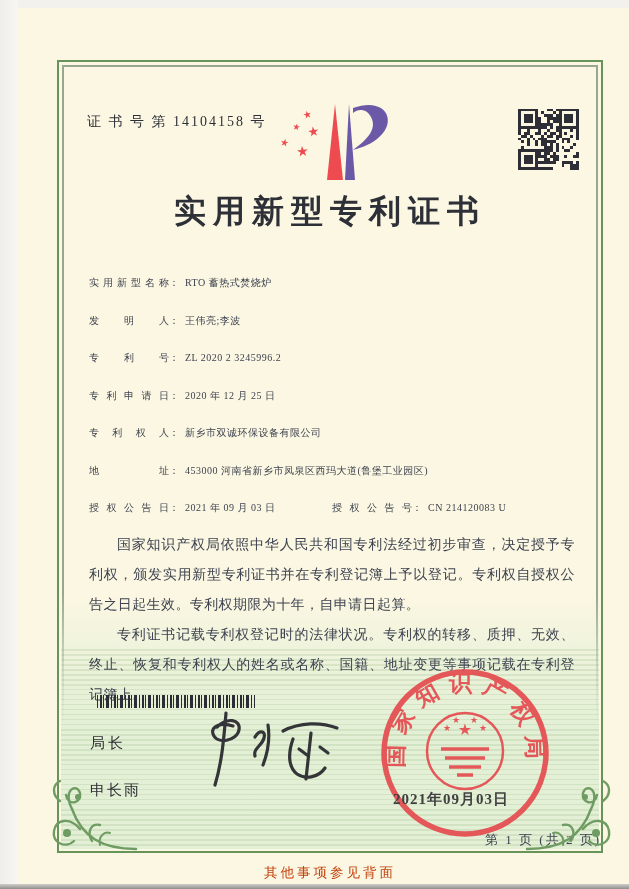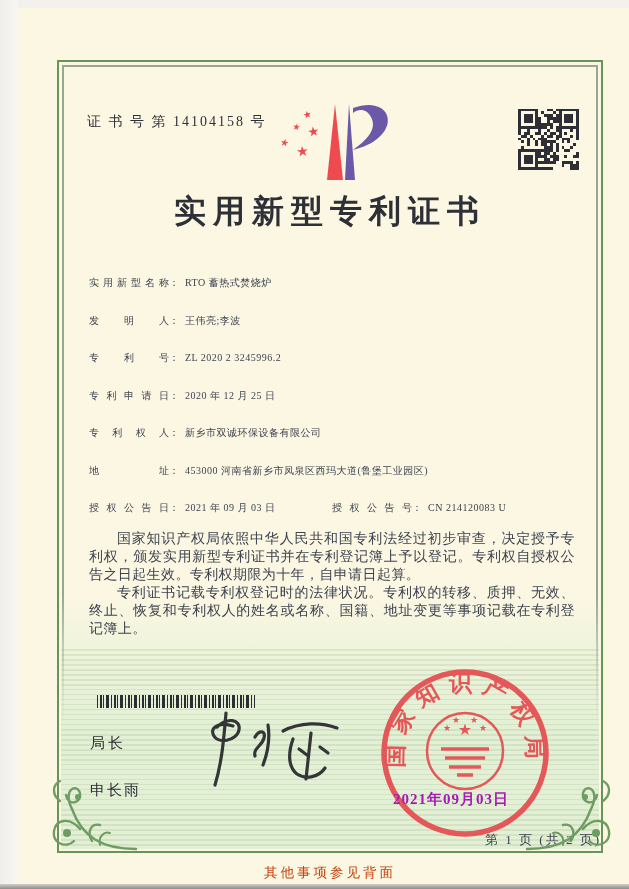--- a/index.html
+++ b/index.html
@@ -41,29 +41,29 @@
     position:absolute;left:0;right:0;top:128px;text-align:center;
     font-size:32px;font-weight:bold;letter-spacing:7px;color:var(--title-ink);
   }
   .fields{position:absolute;left:30px;right:24px;top:214px;}
   .field-row{margin-bottom:23.5px;font-size:10px;white-space:nowrap;position:relative;}
   .f-label{display:inline-block;width:80px;text-align:justify;text-align-last:justify;vertical-align:bottom;}
   .f-colon{display:inline-block;margin-right:6px;}
   .f-value{letter-spacing:.5px;}
   .field-pair .second{position:absolute;left:243px;top:0;}
   .paras{position:absolute;left:30px;right:26px;top:468px;}
-  .paras p{font-size:14px;line-height:18px;text-indent:2em;text-align:justify;letter-spacing:.4px;}
+  .paras p{font-size:14px;line-height:30px;text-indent:2em;text-align:justify;letter-spacing:.4px;}
   .barcode{position:absolute;left:38px;top:633px;width:158px;height:13px;
     background:repeating-linear-gradient(90deg,#2c2c34 0 1px,transparent 1px 3px,#2c2c34 3px 5px,transparent 5px 6px,#2c2c34 6px 7px,transparent 7px 9px,#2c2c34 9px 12px,transparent 12px 14px);}
   .sig-block{position:absolute;left:31px;top:672px;font-size:15px;letter-spacing:3px;color:#2c2c33;}
   .sig-block .line2{margin-top:28px;letter-spacing:2px;}
   .signature{position:absolute;left:128px;top:645px;width:165px;height:88px;}
   .seal{position:absolute;left:318px;top:603px;width:176px;height:176px;}
   .seal-date{position:absolute;left:334px;top:728px;font-size:15px;font-weight:bold;
-    letter-spacing:1px;color:#a21caf;z-index:5;}
+    letter-spacing:1px;color:#404040;z-index:5;}
   .page-ind{position:absolute;left:0;right:0;top:769px;text-align:right;font-size:13px;letter-spacing:2px;}
   .back-note{position:absolute;left:39px;width:546px;top:856px;text-align:center;
     font-size:13.5px;letter-spacing:3px;color:#c2410c;}
   .orn{position:absolute;width:100px;height:112px;z-index:4;}
   .orn-left{left:22px;top:737px;}
   .orn-right{left:505px;top:737px;transform:scaleX(-1);}
   svg text.star{font-family:"DejaVu Sans",sans-serif;}
 </style>
 </head>
 <body>

